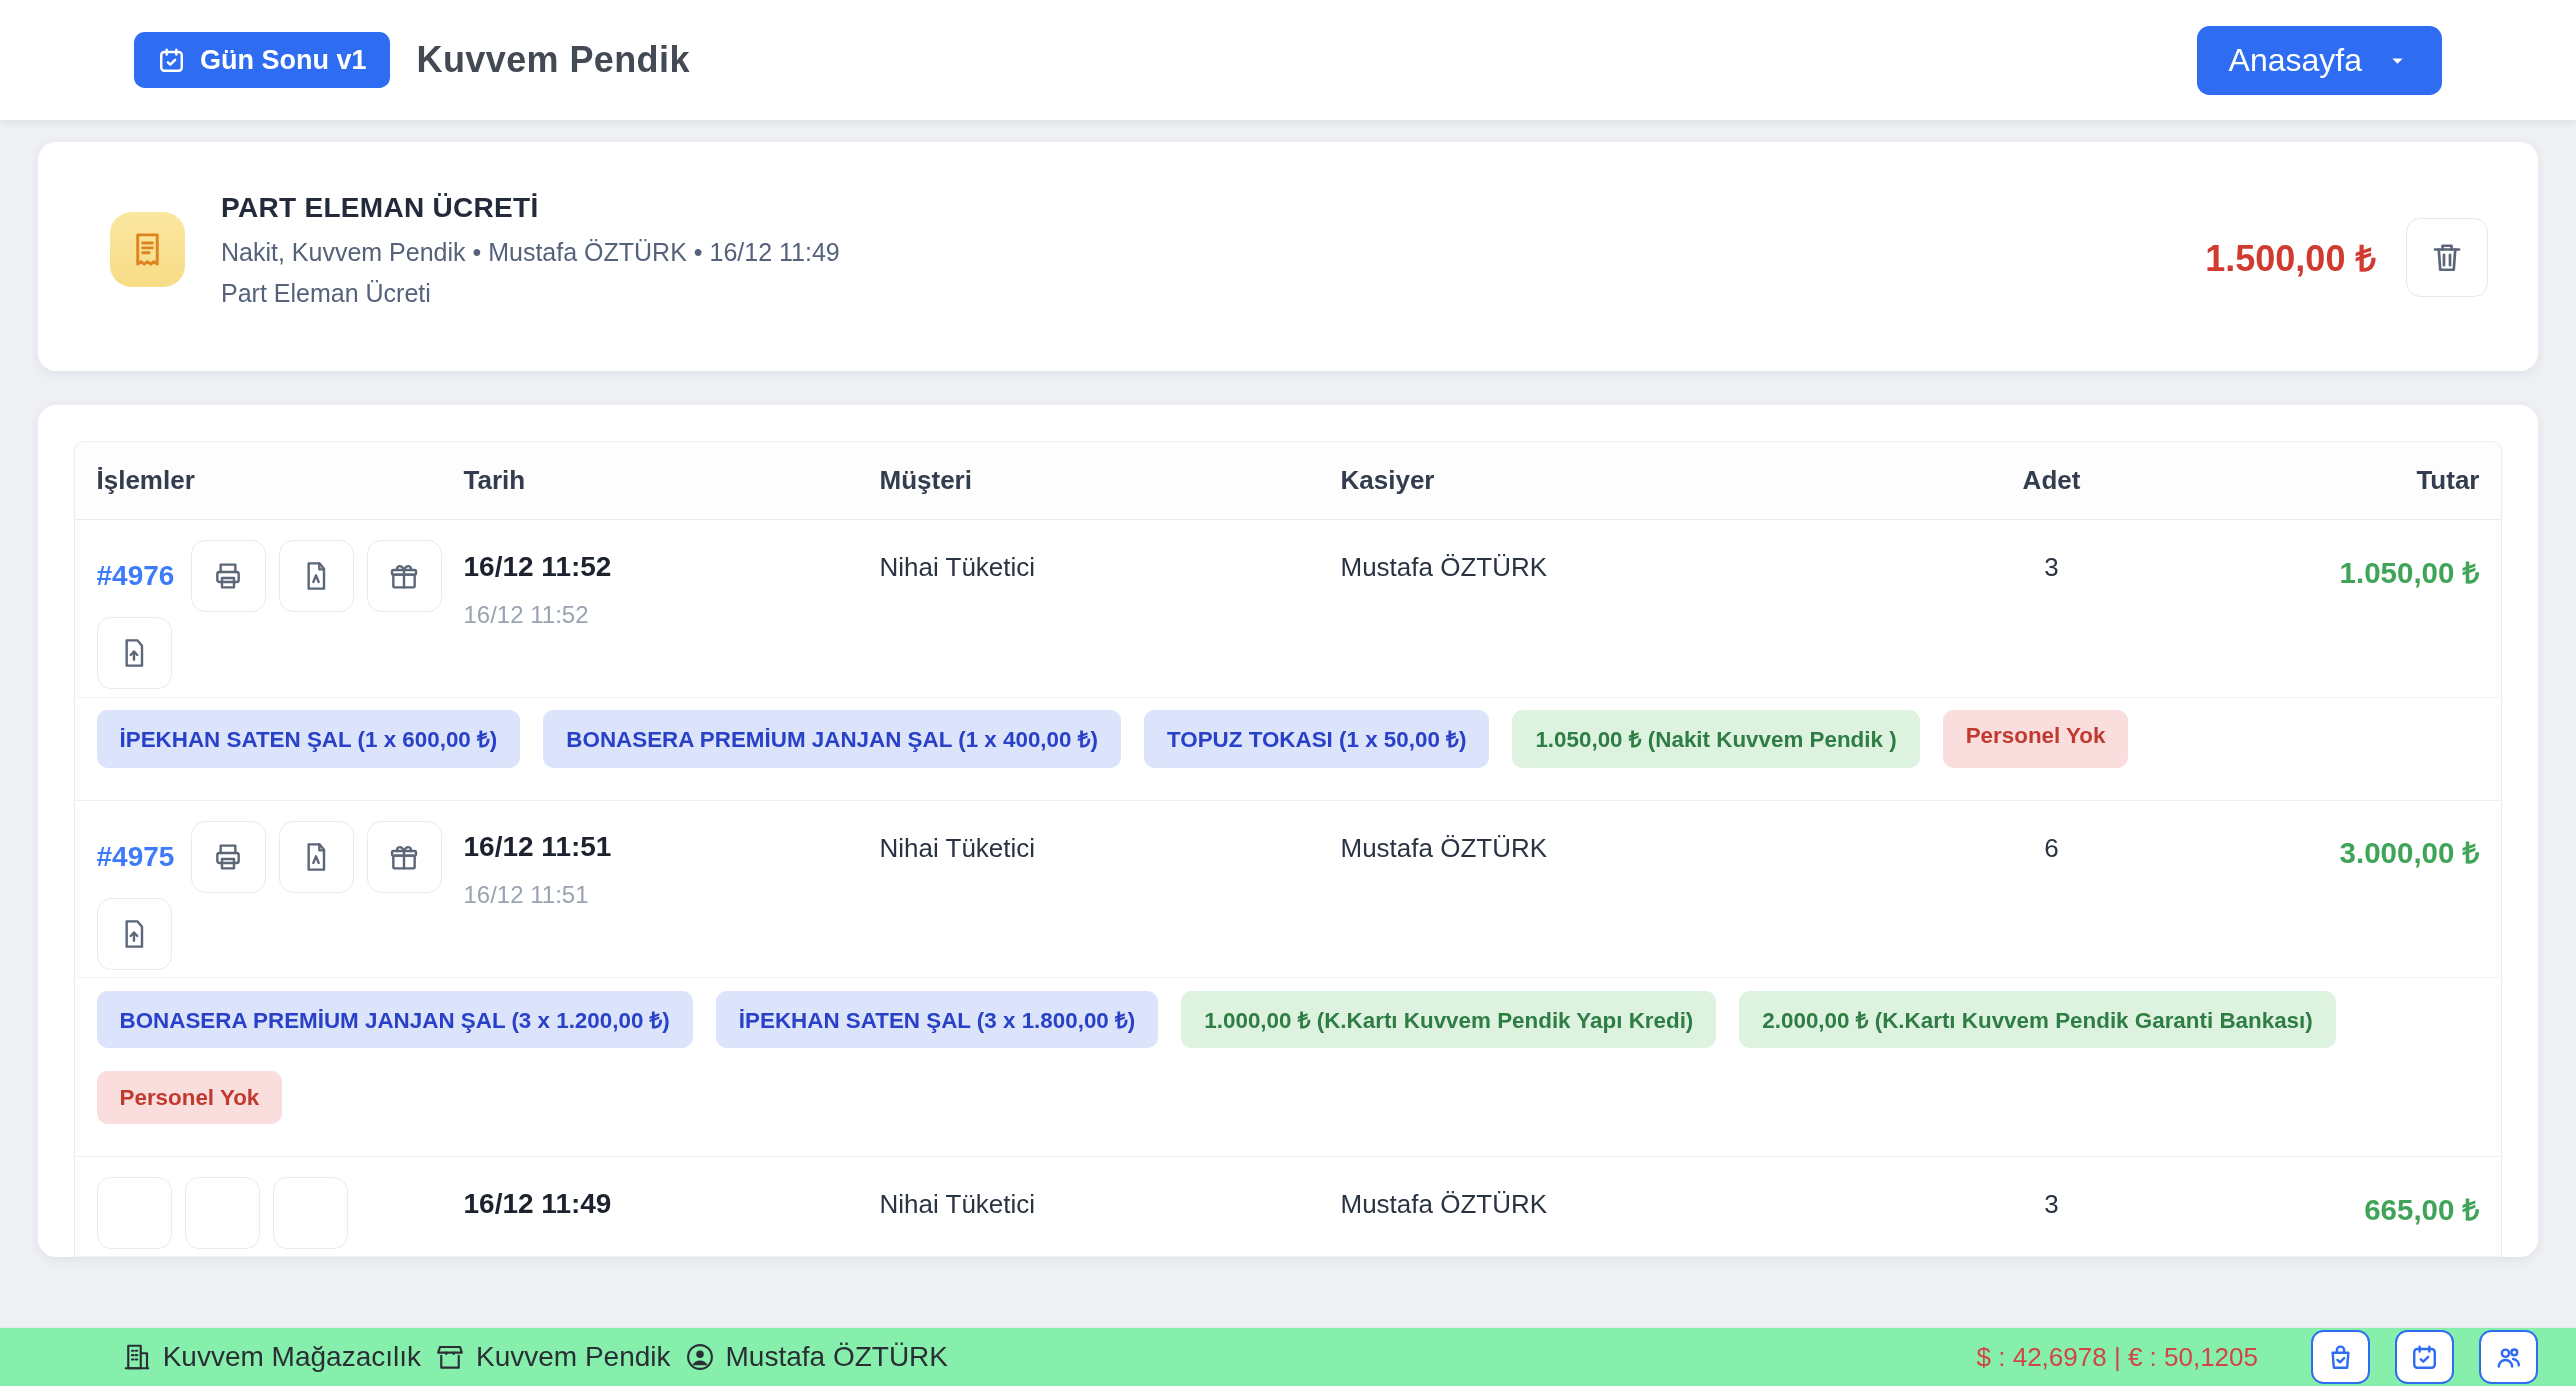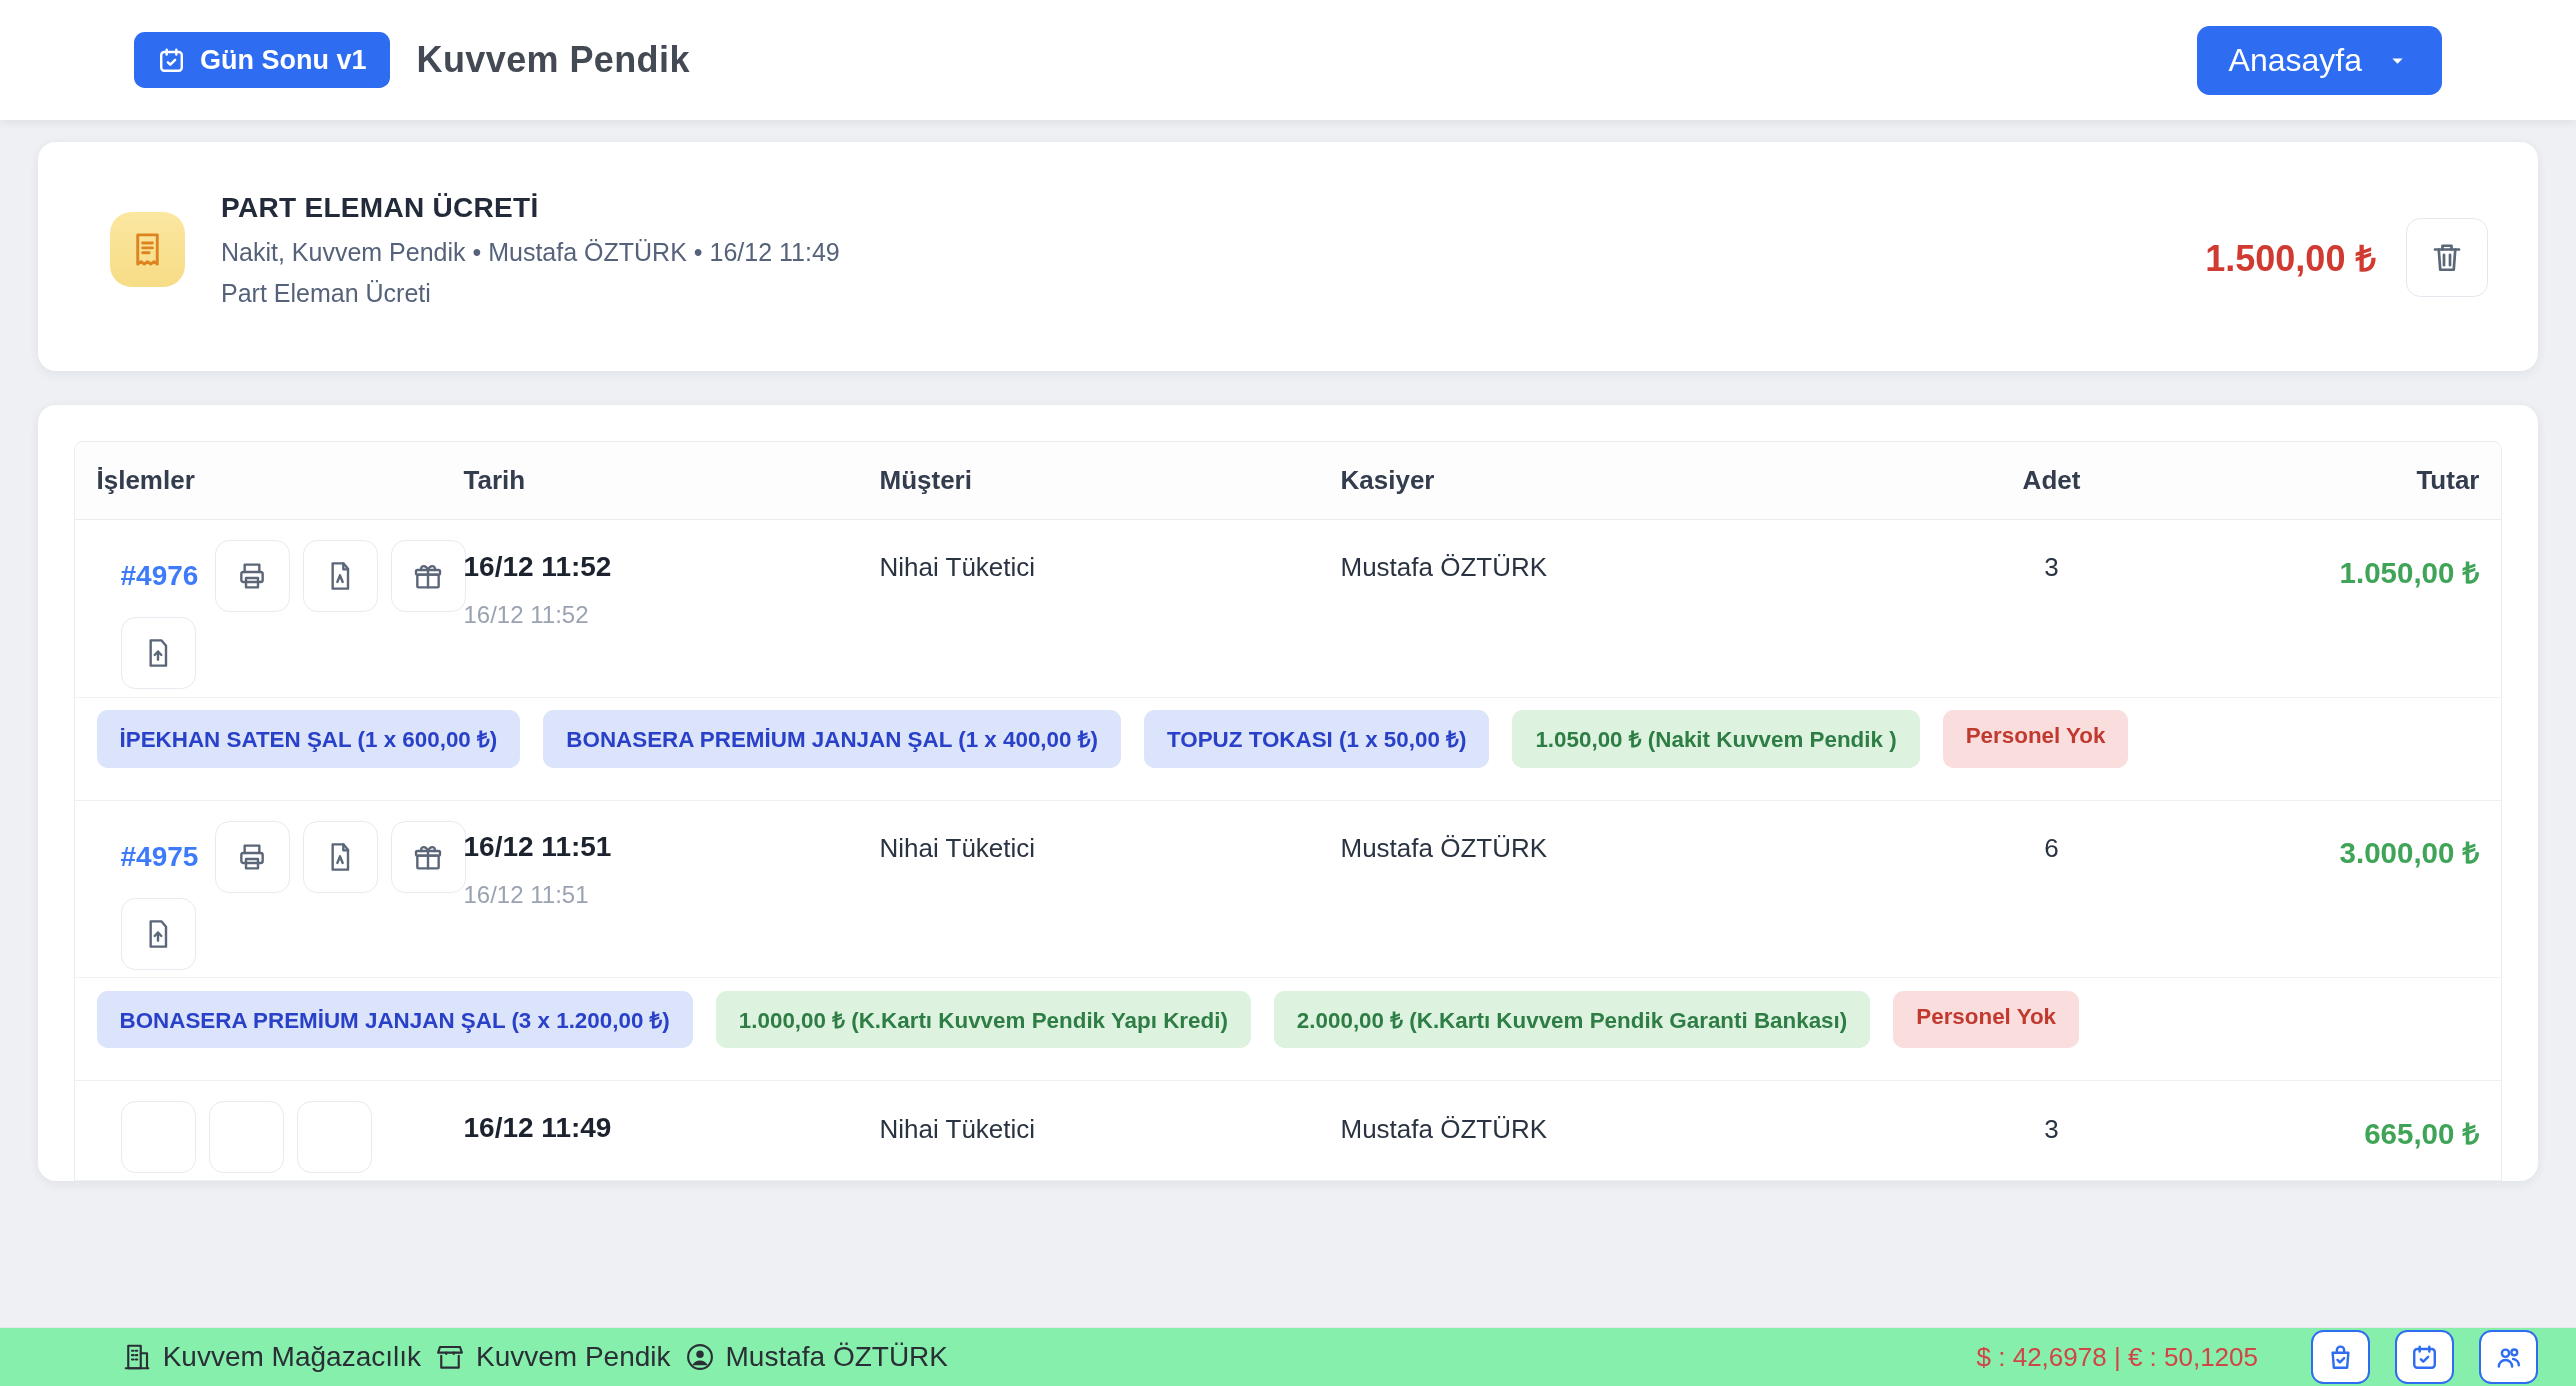--- a/index.html
+++ b/index.html
@@ -83,21 +83,21 @@
     padding-left:21.5px; padding-right:21.5px;
     align-items:start;
   }
   .thead { padding-top:23px; padding-bottom:23px; border-bottom:0.9px solid #e9ecf1; background:#fdfdfe; border-radius:9px 9px 0 0; }
   .thead .th { font-size:26px; font-weight:700; color:#333d4e; }
   .th.c-adet { text-align:center; }
   .th.c-tutar { text-align:right; }
 
   .sale-row { padding-top:19.7px; padding-bottom:7.2px; border-bottom:0.9px solid #f0f2f6; }
   .cell-actions { display:flex; flex-direction:column; gap:5.4px; }
-  .actions-line { display:flex; align-items:center; gap:13px;margin-left:24px; }
+  .actions-line { display:flex; align-items:center; gap:13px; }
   .sale-id { font-size:28px; font-weight:700; color:#3d7bfa; text-decoration:none; margin-right:3.6px; }
   .act-btn {
     background:#fff; border:1.8px solid #e7eaf0; border-radius:14.3px;
     width:75px; height:72px; display:flex; align-items:center; justify-content:center;
     color:#5b6678; cursor:pointer; flex:0 0 auto;
   }
   .cell-date  { padding-top:10.7px; }
   .date-main  { font-size:28px; font-weight:700; color:#1d232e; }
   .date-sub   { font-size:24px; color:#9aa3b2; margin-top:18px; }
   .cell-text  { padding-top:12.5px; font-size:26px; color:#2a3342; }
@@ -312,20 +312,21 @@
         <div class="date-main">16/12 11:51</div>
         <div class="date-sub">16/12 11:51</div>
       </div>
       <div class="cell-text">Nihai Tüketici</div>
       <div class="cell-text">Mustafa ÖZTÜRK</div>
       <div class="cell-qty">6</div>
       <div class="cell-total">3.000,00 ₺</div>
     </div>
     <div class="tags-row">
       <span class="tag blue">BONASERA PREMİUM JANJAN ŞAL (3 x 1.200,00 ₺)</span>
+      <span class="tag blue">İPEKHAN SATEN ŞAL (3 x 1.800,00 ₺)</span>
       <span class="tag green">1.000,00 ₺ (K.Kartı Kuvvem Pendik Yapı Kredi)</span>
       <span class="tag green">2.000,00 ₺ (K.Kartı Kuvvem Pendik Garanti Bankası)</span>
       <span class="tag red">Personel Yok</span>
     </div>
 
     <div class="trow sale-row">
       <div class="cell-actions">
         <div class="actions-line">
 
           <button class="act-btn"></button>

